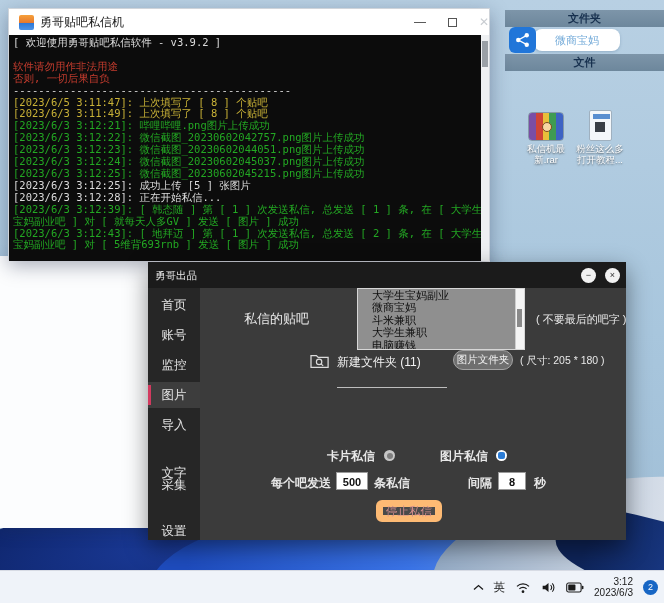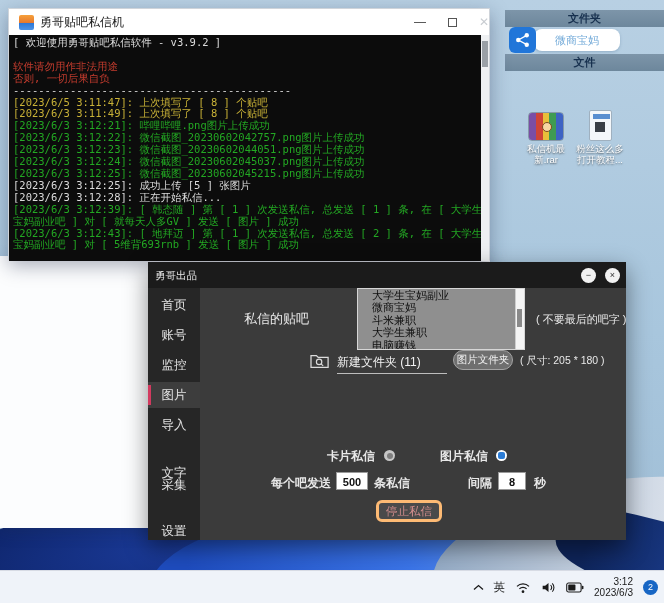--- a/index.html
+++ b/index.html
@@ -83,21 +83,21 @@
   .lbl-tieba { position:absolute; left:44px; top:22px; font-size:13px; }
   .tieba-list { position:absolute; left:157px; top:0px; width:168px; height:62px; background:#8f8f8f;
                 border:1px solid #d6d6d6; overflow:hidden; }
   .tieba-item { font-size:11px; line-height:12.4px; color:#101010; padding-left:14px; white-space:nowrap; }
   .tieba-scroll { position:absolute; right:0; top:0; width:9px; height:100%; background:#f4f4f4; border-left:1px solid #cdcdcd; }
   .tieba-thumb { position:absolute; right:2px; top:20px; width:5px; height:18px; background:#8a8a8a; }
   .hint-tieba { position:absolute; left:336px; top:24px; font-size:11px; white-space:nowrap; }
 
   .folder-icon { position:absolute; left:109px; top:64px; }
   .folder-value { position:absolute; left:137px; top:66px; width:110px; font-size:12px; color:#f2f2f2;
-                  border-bottom:1px solid #bdbdbd; padding-bottom:2px; white-space:nowrap; }
+                  border-bottom:1px solid #bdbdbd; padding-bottom:16px; white-space:nowrap; }
   .folder-btn { position:absolute; left:253px; top:62px; width:60px; height:20px; background:#6f6f6f;
                 border:1px solid #a3a3a3; border-radius:10px; color:#f2f2f2; font-size:10.5px;
                 display:flex; align-items:center; justify-content:center; }
   .size-hint { position:absolute; left:320px; top:66px; font-size:10.5px; white-space:nowrap; }
 
   .radio-row { position:absolute; left:0; top:160px; width:408px; height:16px; }
   .rlabel { position:absolute; font-size:12px; font-weight:bold; }
   .rl-card{left:127px}.rl-img{left:240px}
   .radio { position:absolute; top:2px; width:11px; height:11px; border-radius:50%; }
   .radio-off { left:184px; background:#c7c7c7; }
@@ -109,21 +109,21 @@
   .cr-t1{position:absolute; left:71px; top:3px;}
   .cr-in1{position:absolute; left:136px; top:0; width:32px; height:18px; background:#ffffff; color:#111;
           font-size:11px; text-align:center; line-height:18px; border:1px solid #9a9a9a;}
   .cr-t2{position:absolute; left:174px; top:3px;}
   .cr-t3{position:absolute; left:268px; top:3px;}
   .cr-in2{position:absolute; left:298px; top:0; width:28px; height:18px; background:#ffffff; color:#111;
           font-size:11px; text-align:center; line-height:18px; border:1px solid #9a9a9a;}
   .cr-t4{position:absolute; left:334px; top:3px;}
 
   .stop-btn { position:absolute; left:176px; top:212px; width:66px; height:22px; background:#4a4a4a;
-              border:3px solid #fdba74; border-radius:6px; color:#d08c8c; font-size:11.5px;
+              border:7px solid #fdba74; border-radius:6px; color:#d08c8c; font-size:11.5px;
               display:flex; align-items:center; justify-content:center; }
 
   
   .taskbar { position:absolute; left:0; top:570px; width:664px; height:33px; z-index:5;
              background:rgba(242,245,250,.97); border-top:1px solid #d7dbe4;
              display:flex; align-items:center; justify-content:flex-end; }
   .tray { display:flex; align-items:center; gap:10px; padding-right:6px; }
   .tray-ime { font-size:11.5px; color:#1b1b1b; }
   .tray-clock { text-align:right; font-size:10px; line-height:11.5px; color:#1a1a1a; }
   .tray-badge { width:15px; height:15px; border-radius:50%; background:#1766c4; color:#fff; font-size:9px;

